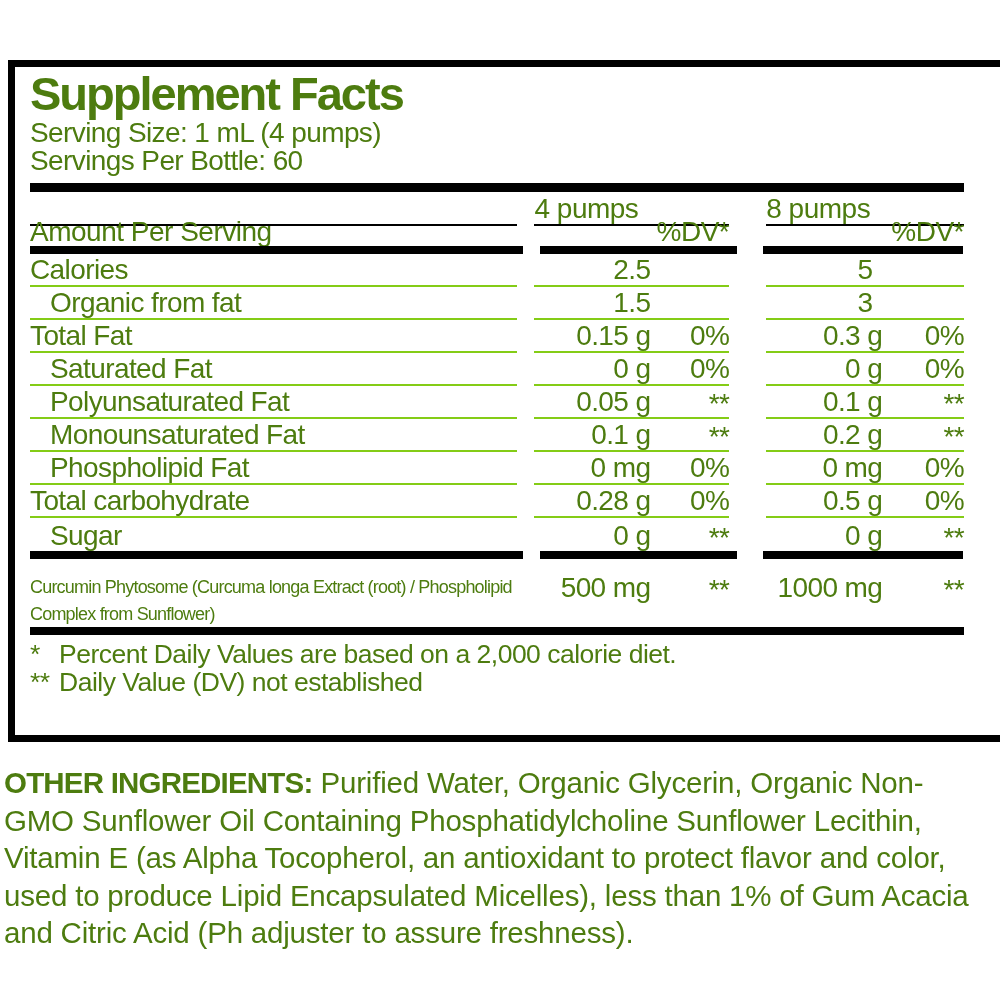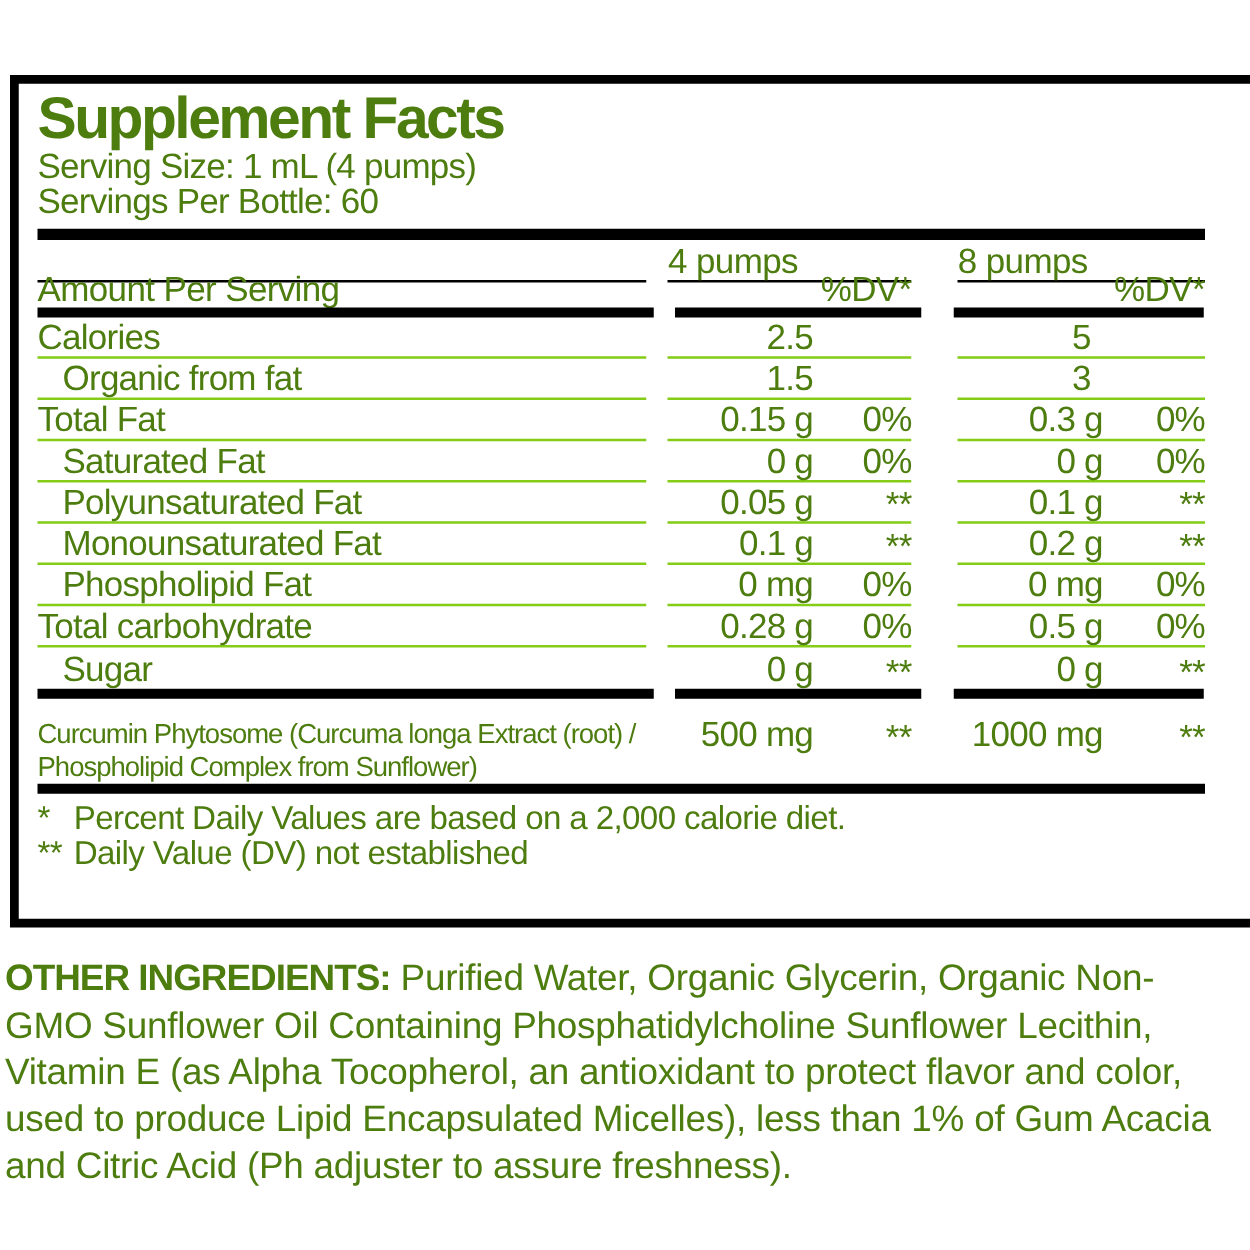--- a/index.html
+++ b/index.html
@@ -62,21 +62,21 @@
   .row.no-line > div { border-bottom:none; }
   .indent { padding-left:20px; }
 
   .amt { width:116px; text-align:right; display:inline-block; }
   .dv  { flex:1; text-align:right; }
   .dv.star { position:relative; top:2px; }
   .amt-center { width:100%; text-align:center; }
 
   .curcumin-row { margin-top:15px; }
   .curcumin-row .c0 {
-    font-size:22px; line-height:26.5px; letter-spacing:-0.8px;
+    font-size:18px; line-height:26.5px; letter-spacing:-0.8px;
   }
   .curcumin-row .c1, .curcumin-row .c2 {
     display:flex; align-items:flex-start;
     font-size:28px; line-height:28px; letter-spacing:-0.6px; white-space:nowrap;
   }
 
   .footnotes { margin-top:5px; font-size:26.5px; letter-spacing:-0.5px; }
   .fn { display:flex; line-height:28px; }
   .fn-star { width:29px; flex:none; }
   .fn-text { flex:1; }

